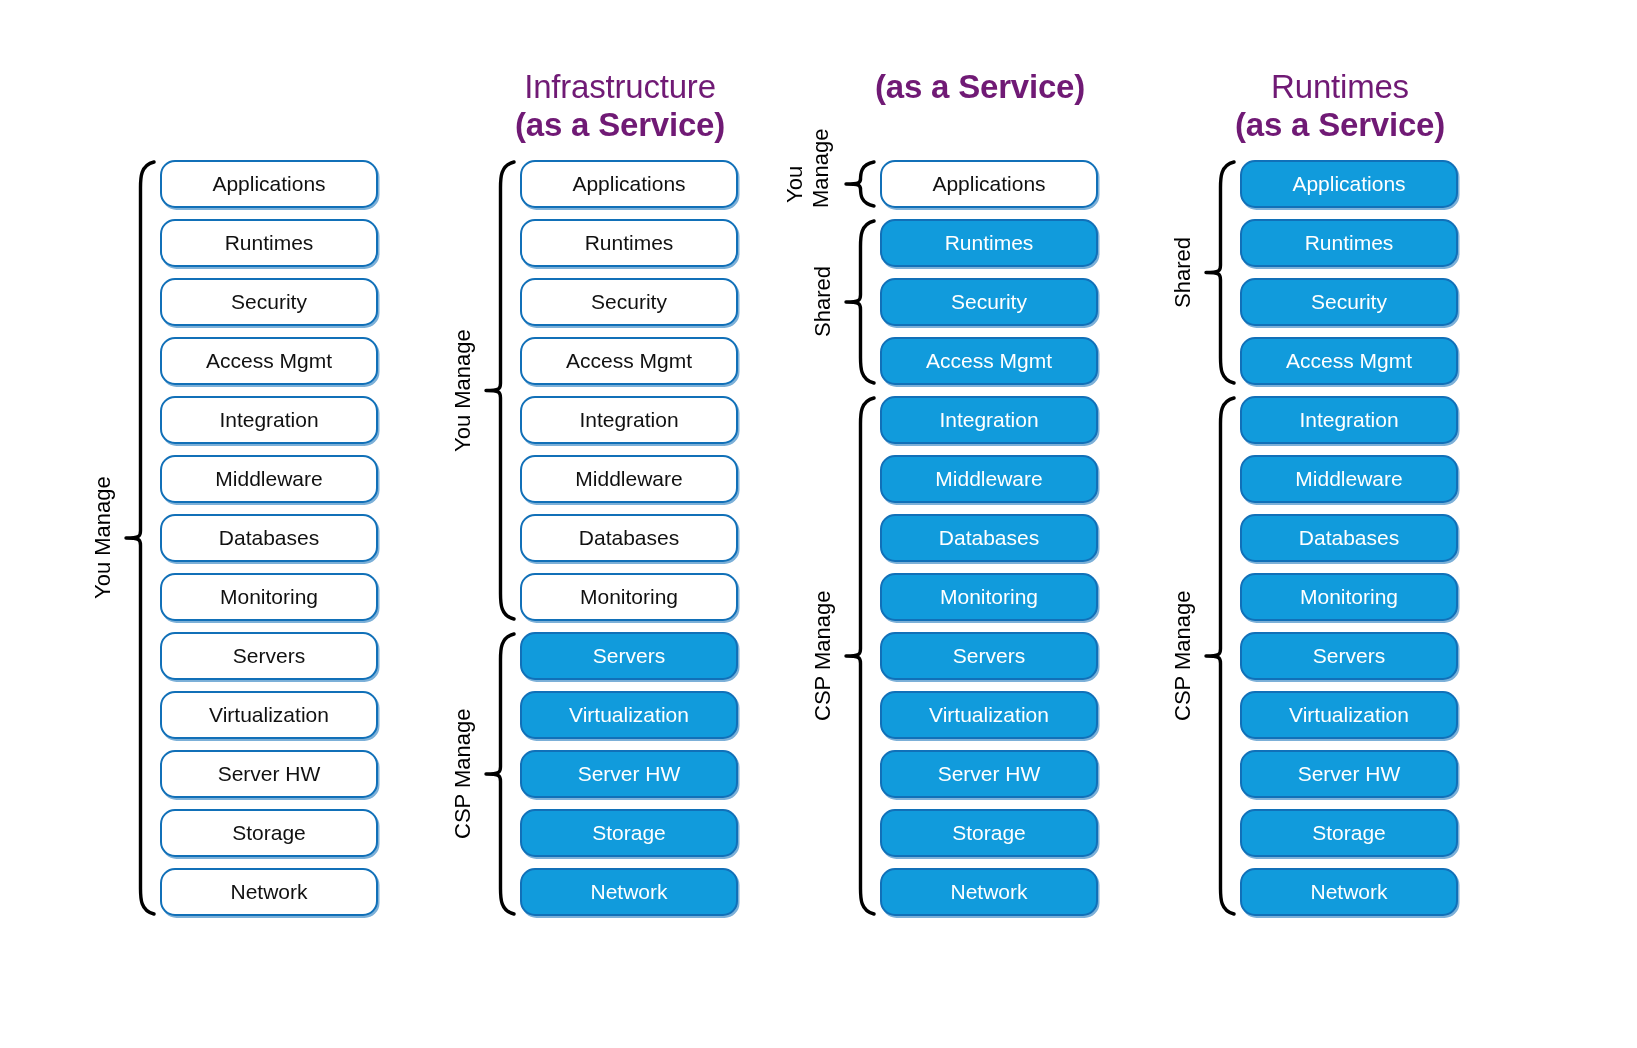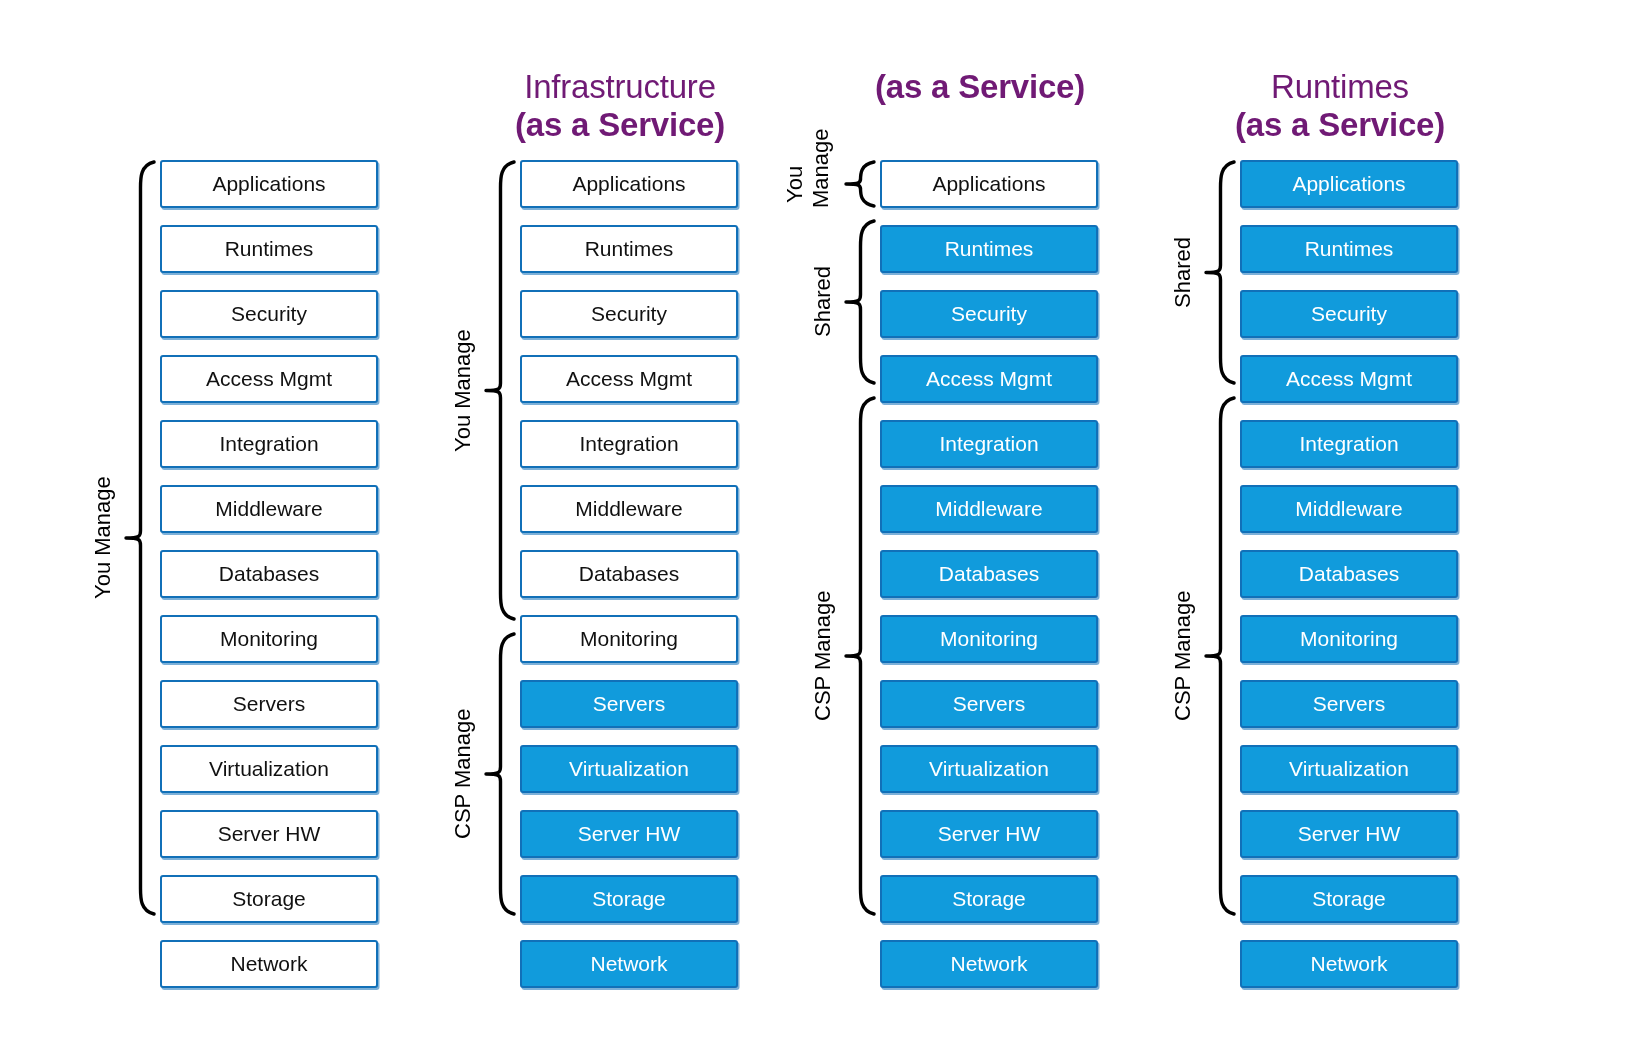--- a/index.html
+++ b/index.html
@@ -56,23 +56,23 @@
     position: absolute;
     left: 160px;
     top: 160px;
     width: 218px;
   }
   .layer {
     position: relative;
     box-sizing: border-box;
     width: 218px;
     height: 48px;
-    margin-bottom: 17px;
+    margin-bottom: 11px;
     border: 2px solid #1170B8;
-    border-radius: 3px;
+    border-radius: 15px;
     background: #ffffff;
     color: #111111;
     font-size: 21px;
     line-height: 44px;
     text-align: center;
     white-space: nowrap;
     box-shadow: 1.5px 2px 0 rgba(17,112,184,0.55);
   }
   .layer.filled {
     background: #119BDC;

